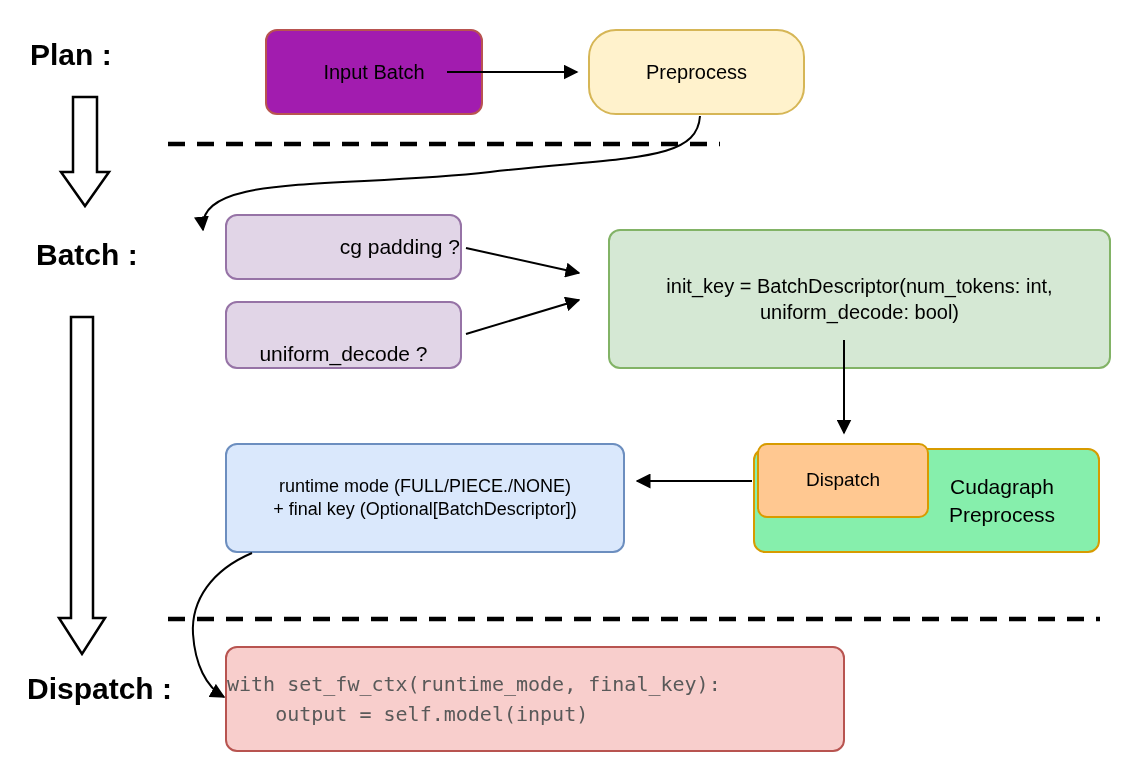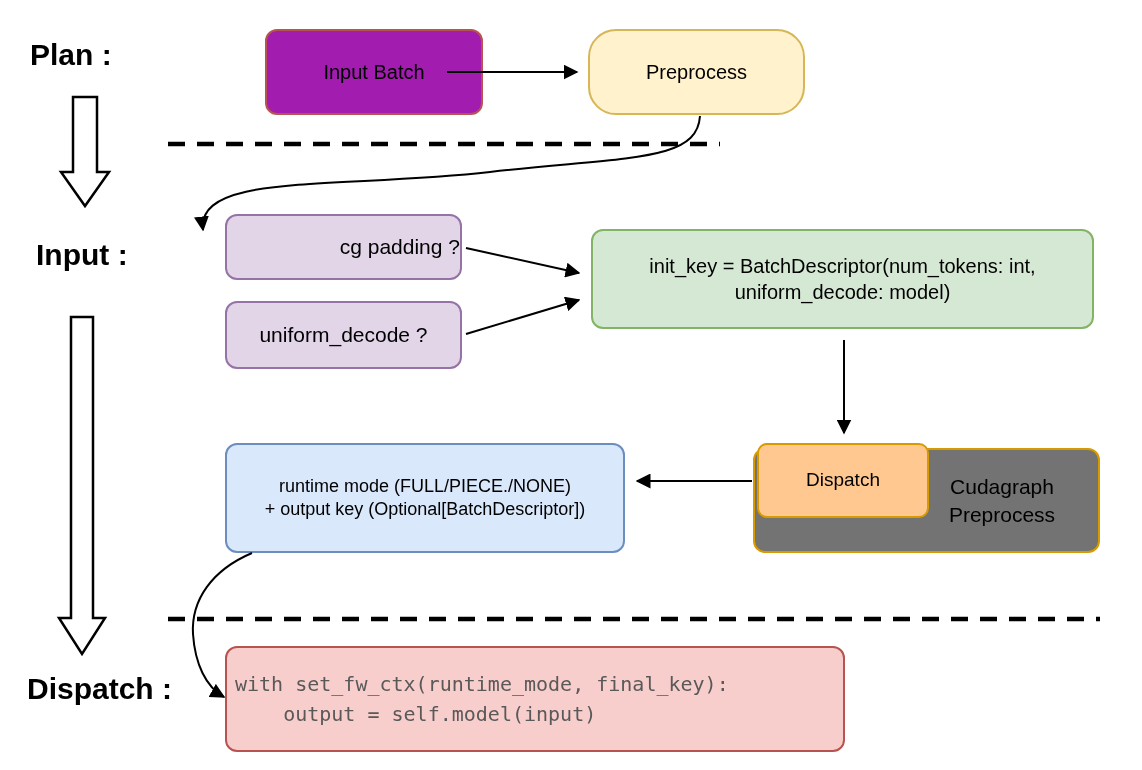--- a/index.html
+++ b/index.html
@@ -46,32 +46,32 @@
     border-radius: 12px;
     line-height: 1.3;
     color: #000;
     z-index: 2;
   }
 
   .node-inputbatch   { left: 225px; top: 29px;  width: 218px; height: 86px;  font-size: 20px; }
   .node-preprocess   { left: 588px; top: 29px;  width: 217px; height: 86px;  font-size: 20px; }
   .node-cgpadding    { left: 225px; top: 214px; width: 237px; height: 66px;  font-size: 21px; }
   .node-uniform      { left: 225px; top: 301px; width: 237px; height: 68px;  font-size: 21px; }
-  .node-initkey      { left: 591px; top: 229px; width: 503px; height: 100px; font-size: 20px; }
+  .node-initkey      { left: 608px; top: 229px; width: 503px; height: 140px; font-size: 20px; }
   .node-dispatcher   { left: 753px; top: 448px; width: 347px; height: 105px; font-size: 21px;
                        flex-direction: row; justify-content: flex-end; z-index: 2; }
   .node-dispatcher .dispatcher-label { width: 168px; margin-right: 12px; text-align: center; }
   .node-dispatch    { left: 757px; top: 443px; width: 172px; height: 75px; font-size: 19px;
                       border-radius: 10px; z-index: 3; }
   .node-runtime     { left: 225px; top: 443px; width: 400px; height: 110px; font-size: 18px; }
   .node-code        { left: 225px; top: 646px; width: 620px; height: 106px;
                       font-family: "DejaVu Sans Mono", monospace;
                       font-size: 20px; line-height: 1.5;
                       align-items: flex-start; text-align: left;
-                      padding-left: 8px; }
+                      }
   .node-code .code-line { white-space: pre; }
 </style>
 </head>
 <body>
 
 <div class="canvas">
 
   <svg class="overlay" viewBox="0 0 1142 770">
     <defs>
       <marker id="arrow" viewBox="0 0 10 10" refX="9" refY="5" markerWidth="7.5" markerHeight="7.5" orient="auto-start-reverse">
@@ -89,58 +89,58 @@
     <line class="conn" x1="752" y1="481" x2="637" y2="481" marker-end="url(#arrow)"></line>
 
     <path class="conn" marker-end="url(#arrow)" d="M 700 116 C 697 162, 630 156, 490 172 C 340 189, 196 172, 203 230"></path>
     <path class="conn" marker-end="url(#arrow)" d="M 252 553 C 212 570, 191 600, 193 634 C 195 664, 206 687, 224 697"></path>
 
     <path class="hollow" d="M 73 97 H 97 V 172 H 109 L 85 206 L 61 172 H 73 Z"></path>
     <path class="hollow" d="M 71 317 H 93 V 618 H 105 L 82 654 L 59 618 H 71 Z"></path>
   </svg>
 
   <div class="stage-label" style="left:30px; top:38px;">Plan :</div>
-  <div class="stage-label" style="left:36px; top:238px;">Input :</div>
+  <div class="stage-label" style="left:36px; top:238px;">Batch :</div>
   <div class="stage-label" style="left:27px; top:672px;">Dispatch :</div>
 
   <div class="node node-inputbatch" style="background-color: #a21caf; border-color: rgb(184, 84, 80); margin-left: 40px;">
     <span>Input Batch</span>
   </div>
 
   <div class="node node-preprocess" style="background-color: rgb(255, 242, 204); border-color: rgb(214, 182, 86); border-radius: 28px;">
     <span>Preprocess</span>
   </div>
 
   <div class="node node-cgpadding" style="background-color: rgb(225, 213, 231); border-color: rgb(150, 115, 166); align-items: flex-end;">
     <span>cg padding ?</span>
   </div>
 
-  <div class="node node-uniform" style="background-color: rgb(225, 213, 231); border-color: rgb(150, 115, 166);">
+  <div class="node node-uniform" style="background-color: rgb(225, 213, 231); border-color: rgb(150, 115, 166); justify-content: flex-end;">
     <span>uniform_decode ?</span>
   </div>
 
   <div class="node node-initkey" style="background-color: rgb(213, 232, 212); border-color: rgb(130, 179, 102);">
     <span>init_key = BatchDescriptor(num_tokens: int,</span>
-    <span>uniform_decode: model)</span>
+    <span>uniform_decode: bool)</span>
   </div>
 
-  <div class="node node-dispatcher" style="background-color: #737373; border-color: rgb(215, 155, 0);">
+  <div class="node node-dispatcher" style="background-color: #86efac; border-color: rgb(215, 155, 0);">
     <span class="dispatcher-label">
       <span>Cudagraph</span><br>
       <span>Preprocess</span>
     </span>
   </div>
 
   <div class="node node-dispatch" style="background-color: rgb(255, 200, 145); border-color: rgb(215, 155, 0);">
     <span>Dispatch</span>
   </div>
 
   <div class="node node-runtime" style="background-color: rgb(218, 232, 252); border-color: rgb(108, 142, 191);">
     <span>runtime mode (FULL/PIECE./NONE)</span>
-    <span>+ output key (Optional[BatchDescriptor])</span>
+    <span>+ final key (Optional[BatchDescriptor])</span>
   </div>
 
   <div class="node node-code" style="background-color: rgb(248, 206, 204); border-color: rgb(184, 84, 80); color: rgb(89, 89, 89);">
     <span class="code-line">with set_fw_ctx(runtime_mode, final_key):</span>
     <span class="code-line">    output = self.model(input)</span>
   </div>
 
 </div>
 
 </body></html>

